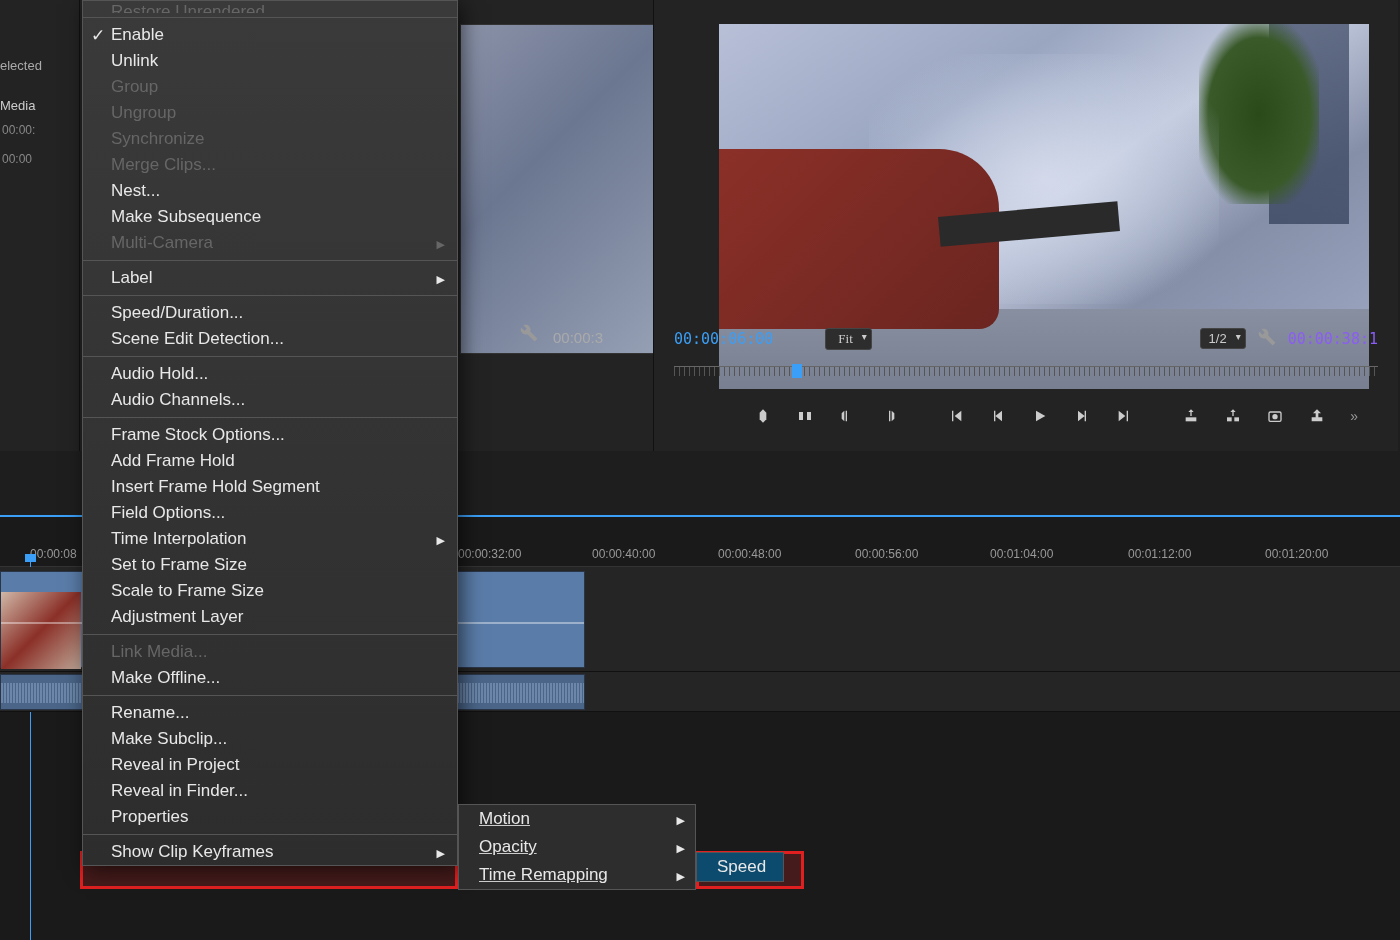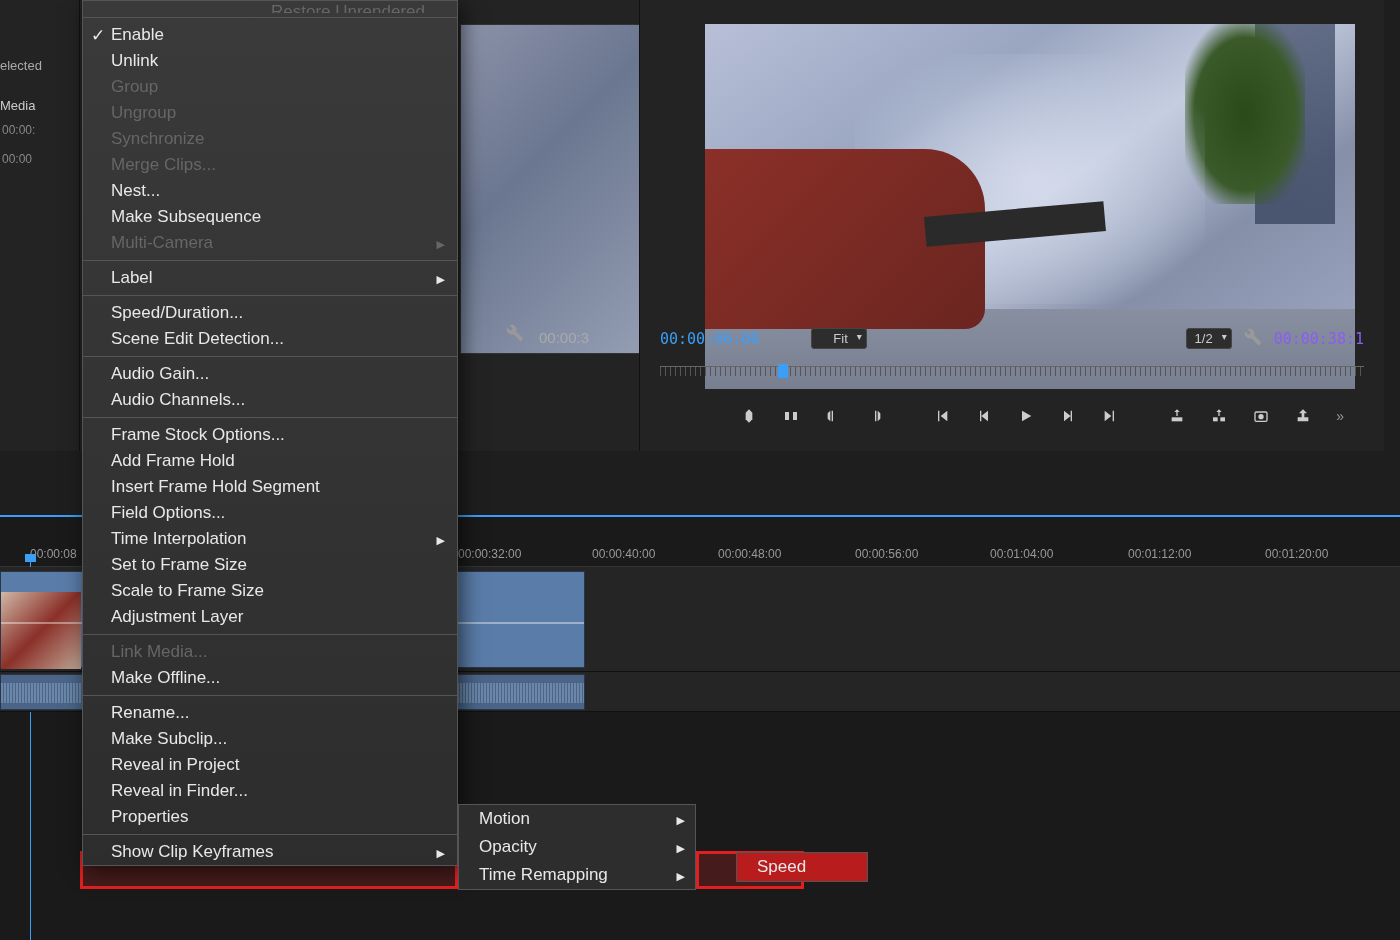--- a/index.html
+++ b/index.html
@@ -1,18 +1,18 @@
 <!DOCTYPE html>
 <html><head>
 <meta charset="utf-8">
 <style>
 * { margin: 0; padding: 0; box-sizing: border-box; font-family: -apple-system, BlinkMacSystemFont, "Segoe UI", Arial, sans-serif; }
 body { background: #1e1e1e; color: #ccc; width: 1400px; height: 940px; overflow: hidden; position: relative; }
 
-.top-area { position: absolute; top: 0; left: 0; right: 16px; height: 451px; display: flex; }
+.top-area { position: absolute; top: 0; left: 0; right: 2px; height: 451px; display: flex; }
 
 .left-panel { width: 80px; background: #232323; border-right: 1px solid #111; position: relative; }
 .left-panel-text { position: absolute; top: 58px; left: 0; font-size: 13px; color: #aaa; }
 .media-label { position: absolute; top: 98px; left: 0; font-size: 13px; color: #ccc; }
 .timecode-small { position: absolute; font-size: 12px; color: #888; }
 
 .source-monitor { flex: 1; background: #232323; position: relative; }
 .source-video { position: absolute; top: 24px; left: 380px; width: 200px; height: 330px; background: linear-gradient(135deg, #8a92a8 0%, #6b7690 40%, #95a0b5 100%); border: 1px solid #333; }
 .source-tc { position: absolute; bottom: 105px; right: 50px; color: #aaa; font-size: 15px; }
 .wrench-icon { position: absolute; bottom: 105px; right: 115px; color: #999; cursor: pointer; }
@@ -21,21 +21,21 @@
 .program-video { position: absolute; top: 24px; left: 65px; width: 650px; height: 365px; background: linear-gradient(145deg, #b8c0d8 0%, #9aa5c0 30%, #c5cde0 50%, #858fa8 70%, #a0aac5 100%); }
 .city-bldg { position: absolute; top: 0; right: 20px; width: 80px; height: 200px; background: linear-gradient(180deg, #4a5570 0%, #3a4560 100%); opacity: 0.8; }
 .smoke { position: absolute; top: 30px; left: 150px; width: 350px; height: 250px; background: radial-gradient(ellipse, rgba(220,225,240,0.7) 0%, rgba(200,210,230,0.4) 50%, transparent 80%); }
 .arm { position: absolute; bottom: 60px; left: 0; width: 280px; height: 180px; background: linear-gradient(135deg, #8b3028 0%, #6b2520 100%); border-radius: 0 60px 20px 0; }
 .gun { position: absolute; bottom: 150px; left: 220px; width: 180px; height: 30px; background: #2a2a2a; transform: rotate(-5deg); }
 .road { position: absolute; bottom: 0; left: 0; right: 0; height: 80px; background: linear-gradient(180deg, #888fa0 0%, #787f90 100%); }
 .tree { position: absolute; top: 0; right: 50px; width: 120px; height: 180px; background: radial-gradient(ellipse, #2a4a1a 0%, #3a5a2a 60%, transparent 80%); }
 
 .program-controls { position: absolute; bottom: 100px; left: 20px; right: 20px; height: 25px; display: flex; align-items: center; gap: 12px; }
 .tc-blue { color: #3b9ff7; font-size: 15px; font-family: monospace; text-align: center; }
-.fit-select { background: #2d2d2d; color: #ccc; border: 1px solid #444; padding: 2px 18px 2px 21px; font-size: 13px; border-radius: 3px; position: relative; margin-left: 40px; }
+.fit-select { background: #2d2d2d; color: #ccc; border: 1px solid #444; padding: 2px 18px 2px 12px; font-size: 13px; border-radius: 3px; position: relative; margin-left: 40px; font-family: Liberation Serif, serif; }
 .fit-select::after { content: '▾'; position: absolute; right: 4px; font-size: 10px; }
 .half-select { background: #2d2d2d; color: #ccc; border: 1px solid #444; padding: 2px 18px 2px 8px; font-size: 13px; border-radius: 3px; position: relative; margin-left: auto; }
 .half-select::after { content: '▾'; position: absolute; right: 4px; font-size: 10px; }
 .tc-white { color: #8b5cf6; font-size: 15px; font-family: monospace; }
 .wrench2 { color: #999; }
 
 .scrub-bar { position: absolute; bottom: 65px; left: 20px; right: 20px; height: 20px; }
 .scrub-track { width: 100%; height: 10px; background: repeating-linear-gradient(90deg, #555 0, #555 1px, transparent 1px, transparent 5px); border-top: 1px solid #666; position: relative; }
 .scrub-head { position: absolute; top: -3px; left: 118px; width: 10px; height: 14px; background: #3b9ff7; }
 
@@ -59,24 +59,24 @@
 .audio-track { height: 40px; background: #252525; border-bottom: 1px solid #111; position: relative; }
 .clip-aud { position: absolute; top: 2px; left: 0; width: 585px; height: 36px; background: #4a6588; border: 1px solid #2a3548; }
 .waveform { position: absolute; top: 8px; left: 0; right: 0; height: 20px; background: repeating-linear-gradient(90deg, #7a95b8 0, #7a95b8 2px, #4a6588 2px, #4a6588 3px); opacity: 0.7; }
 
 .context-menu { position: absolute; top: 0; left: 82px; width: 376px; background: linear-gradient(180deg, #3a3a3a 0%, #2d2d2d 100%); border: 1px solid #555; box-shadow: 4px 4px 20px rgba(0,0,0,0.6); z-index: 100; }
 .menu-item { padding: 3px 32px 3px 28px; font-size: 17px; color: #e8e8e8; cursor: pointer; position: relative; }
 .menu-item.disabled { color: #666; cursor: default; }
 .menu-item.checked::before { content: '✓'; position: absolute; left: 8px; }
 .menu-item.submenu::after { content: '▶'; position: absolute; right: 12px; font-size: 11px; top: 8px; }
 .menu-sep { height: 1px; background: #555; margin: 4px 0; }
-.menu-item.cutoff-top { padding-top: 1px; height: 12px; overflow: hidden; color: #666; text-align: right; }
-
-.submenu1 { position: absolute; top: 804px; left: 458px; width: 238px; background: #2d2d2d; border: 1px solid #555; z-index: 101; }
-.submenu2 { position: absolute; top: 852px; left: 736px; width: 132px; background: #b91c1c; border: 1px solid #555; z-index: 102; }
+.menu-item.cutoff-top { padding-top: 1px; height: 12px; overflow: hidden; color: #666; }
+
+.submenu1 { position: absolute; top: 804px; left: 458px; width: 238px; background: #2d2d2d; border: 1px solid #555; z-index: 101; text-decoration: underline; }
+.submenu2 { position: absolute; top: 852px; left: 696px; width: 88px; background: #0c4a6e; border: 1px solid #555; z-index: 102; }
 .sub-item { padding: 4px 28px 4px 20px; font-size: 17px; color: #e8e8e8; cursor: pointer; position: relative; }
 .sub-item.submenu::after { content: '▶'; position: absolute; right: 10px; font-size: 11px; top: 9px; }
 
 .highlight-box { position: absolute; border: 3px solid #e02020; background: rgba(224,32,32,0.22); z-index: 99; pointer-events: none; }
 .hb1 { top: 851px; left: 80px; width: 378px; height: 38px; }
 .hb2 { top: 851px; left: 458px; width: 238px; height: 38px; }
 .hb3 { top: 851px; left: 696px; width: 108px; height: 38px; }
 </style>
 </head>
 <body>
@@ -241,21 +241,21 @@
     <div class="menu-item disabled">Merge Clips...</div>
     <div class="menu-item">Nest...</div>
     <div class="menu-item">Make Subsequence</div>
     <div class="menu-item disabled submenu">Multi-Camera</div>
     <div class="menu-sep"></div>
     <div class="menu-item submenu">Label</div>
     <div class="menu-sep"></div>
     <div class="menu-item">Speed/Duration...</div>
     <div class="menu-item">Scene Edit Detection...</div>
     <div class="menu-sep"></div>
-    <div class="menu-item">Audio Gain...</div>
+    <div class="menu-item">Audio Hold...</div>
     <div class="menu-item">Audio Channels...</div>
     <div class="menu-sep"></div>
     <div class="menu-item">Frame Stock Options...</div>
     <div class="menu-item">Add Frame Hold</div>
     <div class="menu-item">Insert Frame Hold Segment</div>
     <div class="menu-item">Field Options...</div>
     <div class="menu-item submenu">Time Interpolation</div>
     <div class="menu-item">Set to Frame Size</div>
     <div class="menu-item">Scale to Frame Size</div>
     <div class="menu-item">Adjustment Layer</div>

